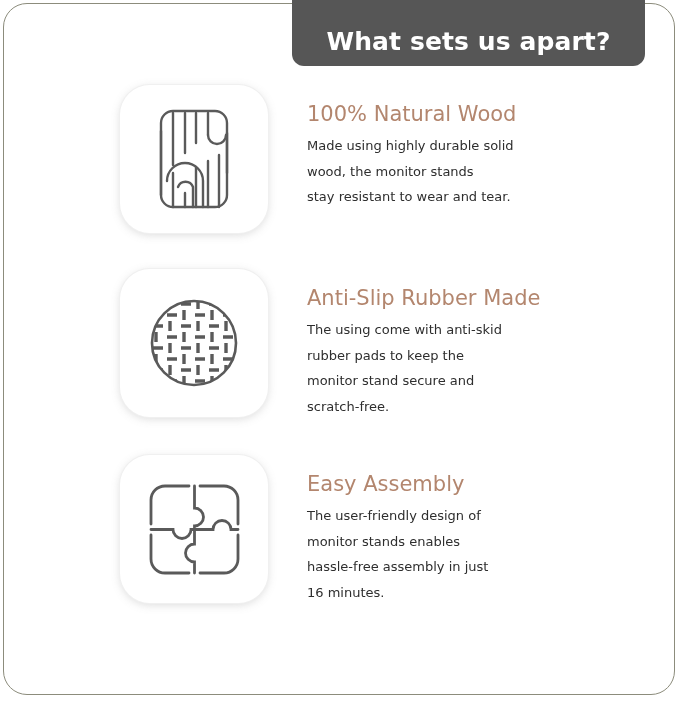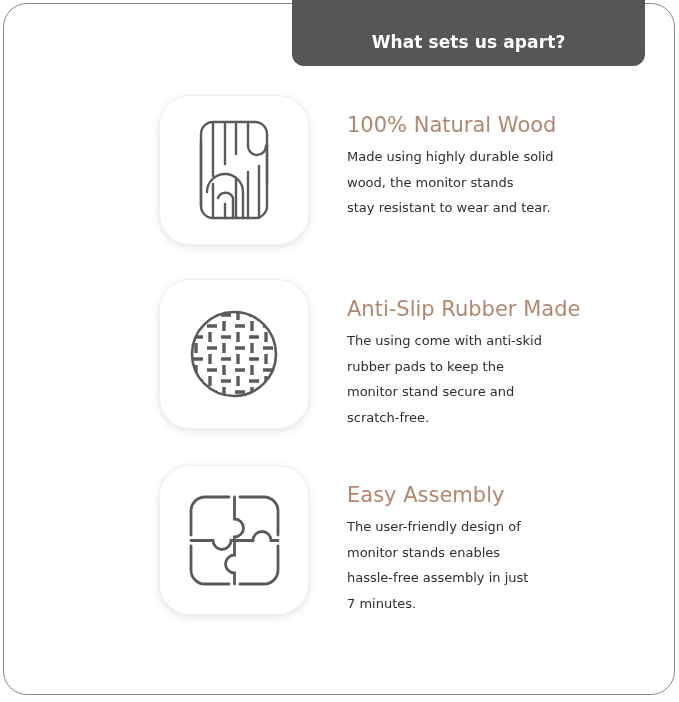--- a/index.html
+++ b/index.html
@@ -40,34 +40,33 @@
     border-radius: 12px;
     display: flex;
     align-items: flex-end;
     justify-content: center;
     padding-bottom: 8px;
     box-sizing: border-box;
     z-index: 5;
   }
   #banner-title {
     color: #ffffff;
-    font-size: 17px;
+    font-size: 25px;
     font-weight: bold;
     letter-spacing: 0.1px;
     line-height: 32px;
     white-space: nowrap;
   }
 
   
   #features {
     position: absolute;
     left: 0;
-    top: 96px;
+    top: 85px;
     width: 559px;
-    margin-left: 40px;
   }
   .feature-row {
     display: flex;
     align-items: flex-start;
     padding-left: 120px;
     margin-bottom: 36px;
   }
   .feature-row:last-child { margin-bottom: 0; }
 
   .icon-tile {
@@ -250,17 +249,17 @@
 
           <path d="M47.5 47.5 V62 a9 9 0 1 0 0 18 V91"></path>
         </svg>
       </span>
     </div>
     <div class="feature-text">
       <p class="feature-title">Easy Assembly</p>
       <p class="feature-desc">The user-friendly design of
 monitor stands enables
 hassle-free assembly in just
-7 minutes.</p>
+16 minutes.</p>
     </div>
   </div>
 
 </div>
 
 </body></html>

